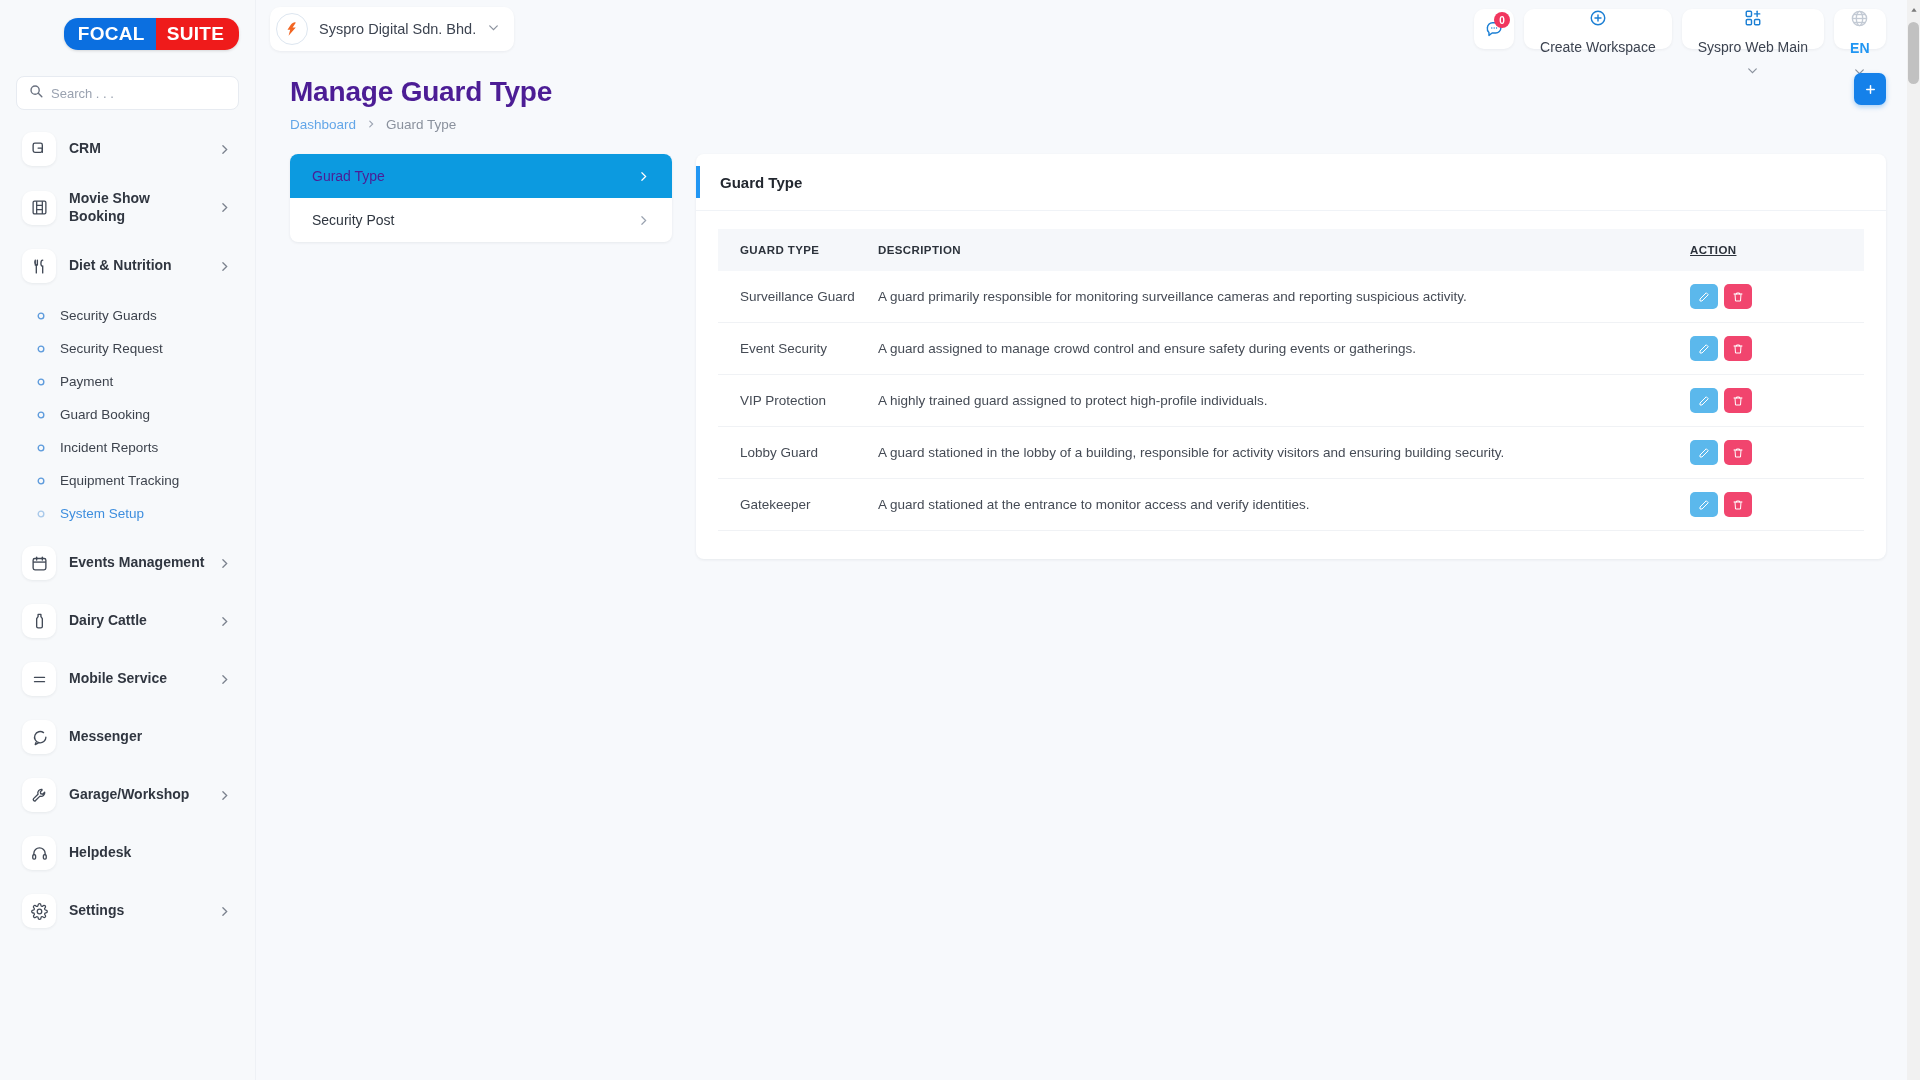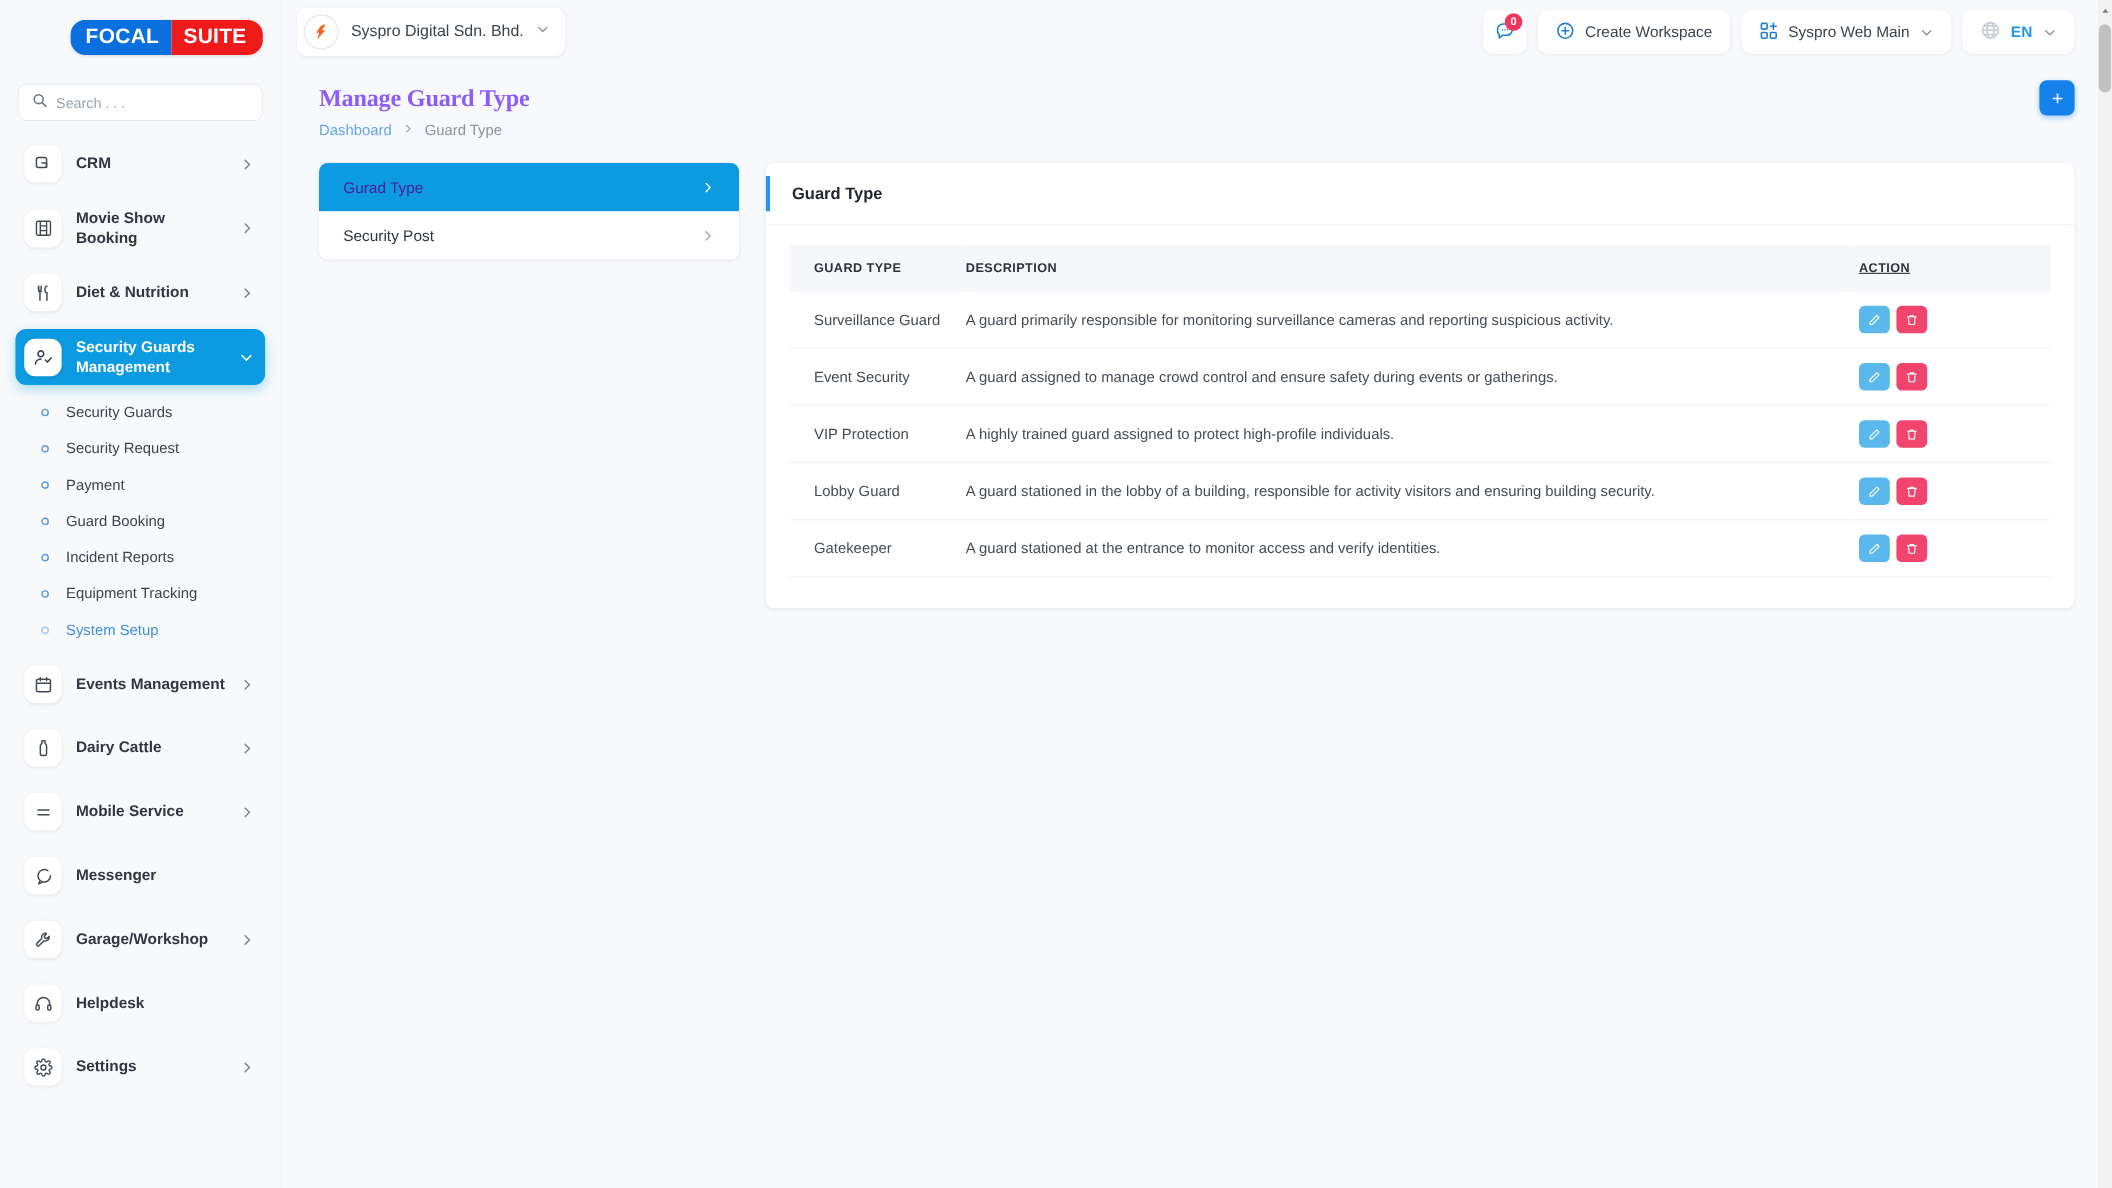--- a/index.html
+++ b/index.html
@@ -93,27 +93,27 @@
   .badge {
     position: absolute; top: 3px; right: 4px; min-width: 16px; height: 16px;
     background: #f1365e; color: #fff; border-radius: 9px;
     font-size: 10px; font-weight: bold; display: flex;
     align-items: center; justify-content: center; padding: 0 4px;
   }
   .pill-btn {
     height: 40px; background: #fff; border-radius: 10px;
     display: flex; align-items: center; gap: 9px; padding: 0 16px;
     box-shadow: 0 1px 3px rgba(16,24,40,.06);
-    font-size: 14px; color: #3c4350; cursor: pointer;
+    font-size: 14px; color: #3c4350; cursor: pointer; flex-direction: column;
   }
   .pill-btn .chev-s { color: #8a919d; display: flex; }
   .lang-txt { color: #2196f3; font-size: 14px; font-weight: bold; letter-spacing: .3px; }
 
   .page-head { padding: 18px 34px 0 34px; position: relative; }
-  .page-title { font-size: 22px; font-weight: bold; color: #8b5cf6; letter-spacing: -.2px; font-family: Liberation Serif, serif; }
+  .page-title { font-size: 28px; font-weight: bold; color: #4c1d95; letter-spacing: -.2px; }
   .crumbs { display: flex; align-items: center; gap: 10px; margin-top: 9px; font-size: 13.5px; }
   .crumbs a { color: #63a6e8; text-decoration: none; cursor: pointer; text-align: center; }
   .crumbs .sep { color: #9aa2b0; font-size: 11px; }
   .crumbs .cur { color: #8a919d; }
 
   .add-btn {
     position: absolute; right: 34px; top: 15px;
     width: 32px; height: 32px; border-radius: 7px; background: #1581ea;
     color: #fff; display: flex; align-items: center; justify-content: center;
     cursor: pointer; box-shadow: 0 2px 5px rgba(21,129,234,.35);
@@ -249,35 +249,20 @@
         </svg>
       </span>
       <span class="label">Diet &amp; Nutrition</span>
       <span class="chev">
         <svg width="13" height="13" viewBox="0 0 24 24" fill="none" stroke="currentColor" stroke-width="2.4">
             <polyline points="9 5 16 12 9 19" stroke-linecap="round"></polyline>
           </svg>
       </span>
     </div>
 
-    <div class="nav-item active">
-      <span class="ico">
-        <svg width="18" height="18" viewBox="0 0 24 24" fill="none" stroke="#3b4350" stroke-width="1.9" stroke-linecap="round">
-          <circle cx="9.5" cy="7.5" r="3.5"></circle>
-            <path d="M3 20c0-3.5 3-6 6.5-6"></path>
-            <polyline points="15 15 17.5 17.5 22 12.5"></polyline>
-        </svg>
-      </span>
-      <span class="label">Security Guards Management</span>
-      <span class="chev">
-        <svg width="14" height="14" viewBox="0 0 24 24" fill="none" stroke="currentColor" stroke-width="2.4">
-            <polyline points="5 9 12 16 19 9" stroke-linecap="round"></polyline>
-          </svg>
-      </span>
-    </div>
 
     <div class="sub-item">
       <span class="dot">
         <svg width="10" height="10" viewBox="0 0 12 12" fill="none" stroke="#5d9bdc" stroke-width="1.6">
             <circle cx="6" cy="6" r="3.4"></circle>
           </svg>
       </span>
       <span class="label">Security Guards</span>
     </div>
     <div class="sub-item">

